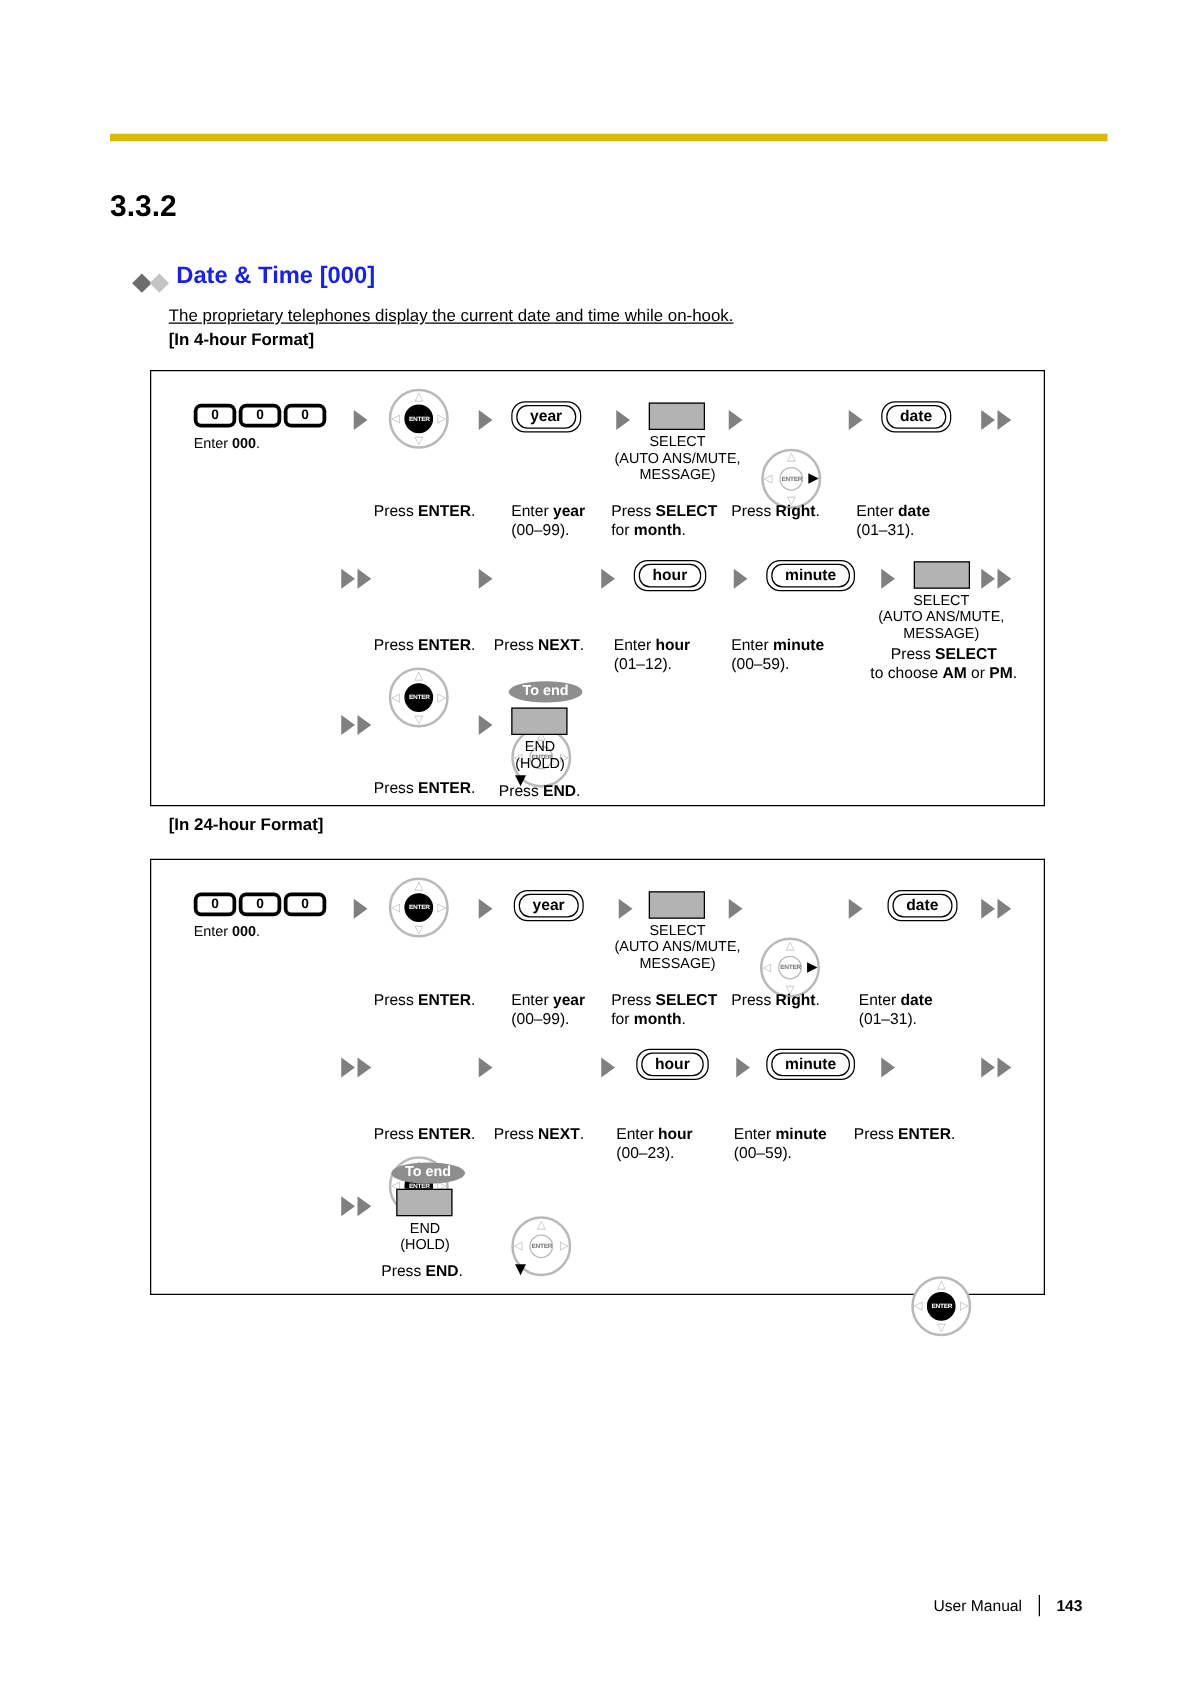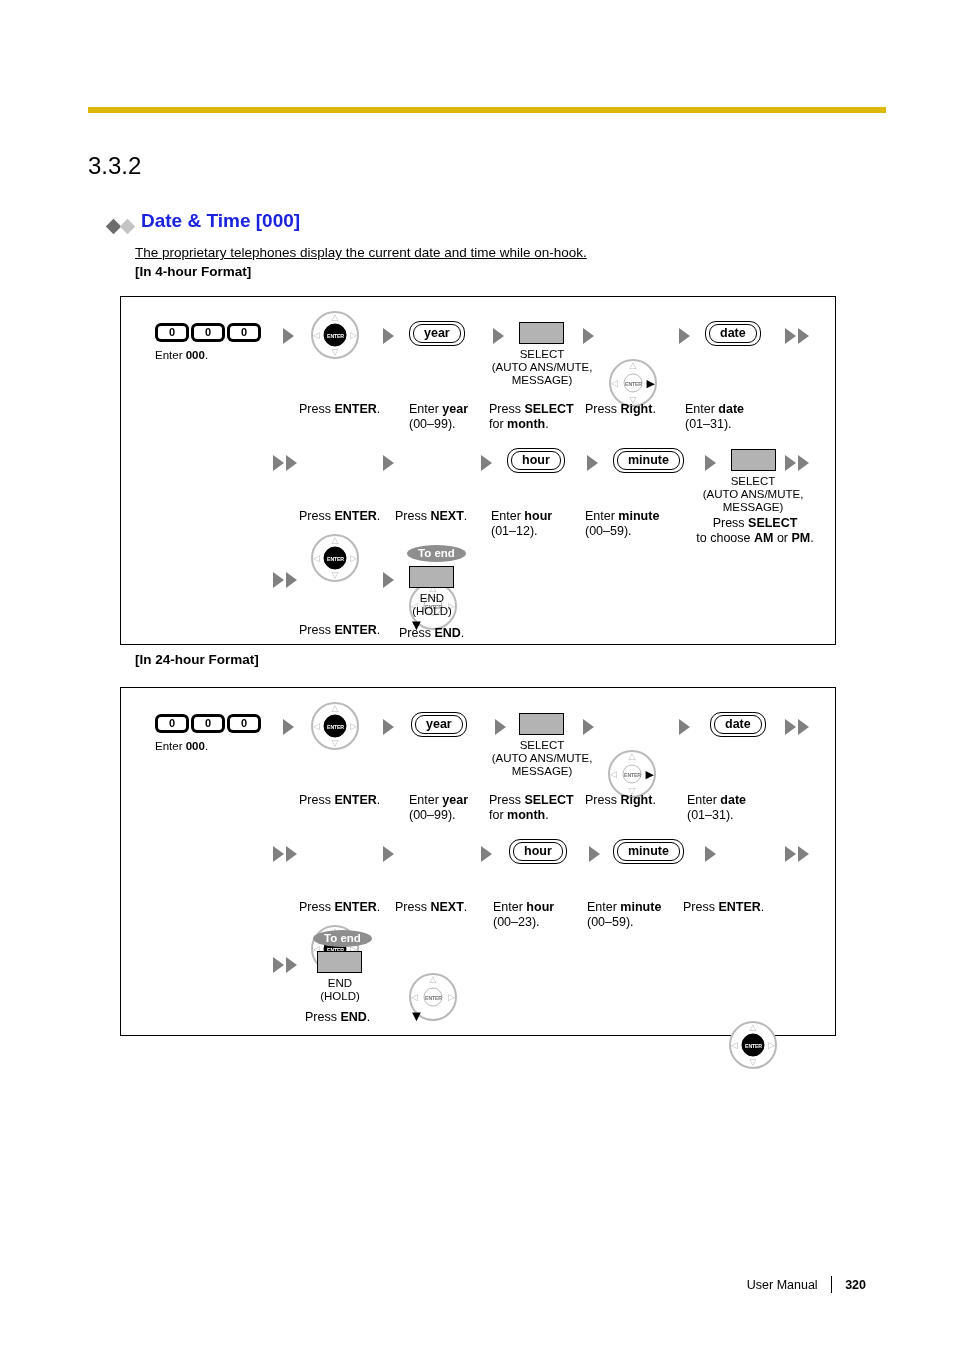--- a/index.html
+++ b/index.html
@@ -27,21 +27,21 @@
     margin-top:7px;
     height:6px;
     background:#ddb709;
     width:100%;
   }
 
   
   .section-heading {
     position:absolute; left:88px; top:152px;
     display:flex; align-items:baseline;
-    font-size:24px; font-weight:normal;
+    font-size:24px; font-weight:bold;
   }
   .section-num { width:95px; }
   .section-title { }
 
   
   .sub-heading {
     position:absolute; left:108px; top:210px;
     display:flex; align-items:flex-end; gap:8px;
   }
   .diamonds { display:flex; align-items:center; }
@@ -584,14 +584,14 @@
     <div>END</div>
     <div>(HOLD)</div>
   </div>
 
   <div class="desc" style="left:184px; top:322px;"><span>Press <b>END</b>.</span></div>
 </div>
 
 <div class="footer">
   <span>User Manual</span>
   <span class="divider"></span>
-  <span class="pageno">320</span>
+  <span class="pageno">143</span>
 </div>
 
 </body></html>

